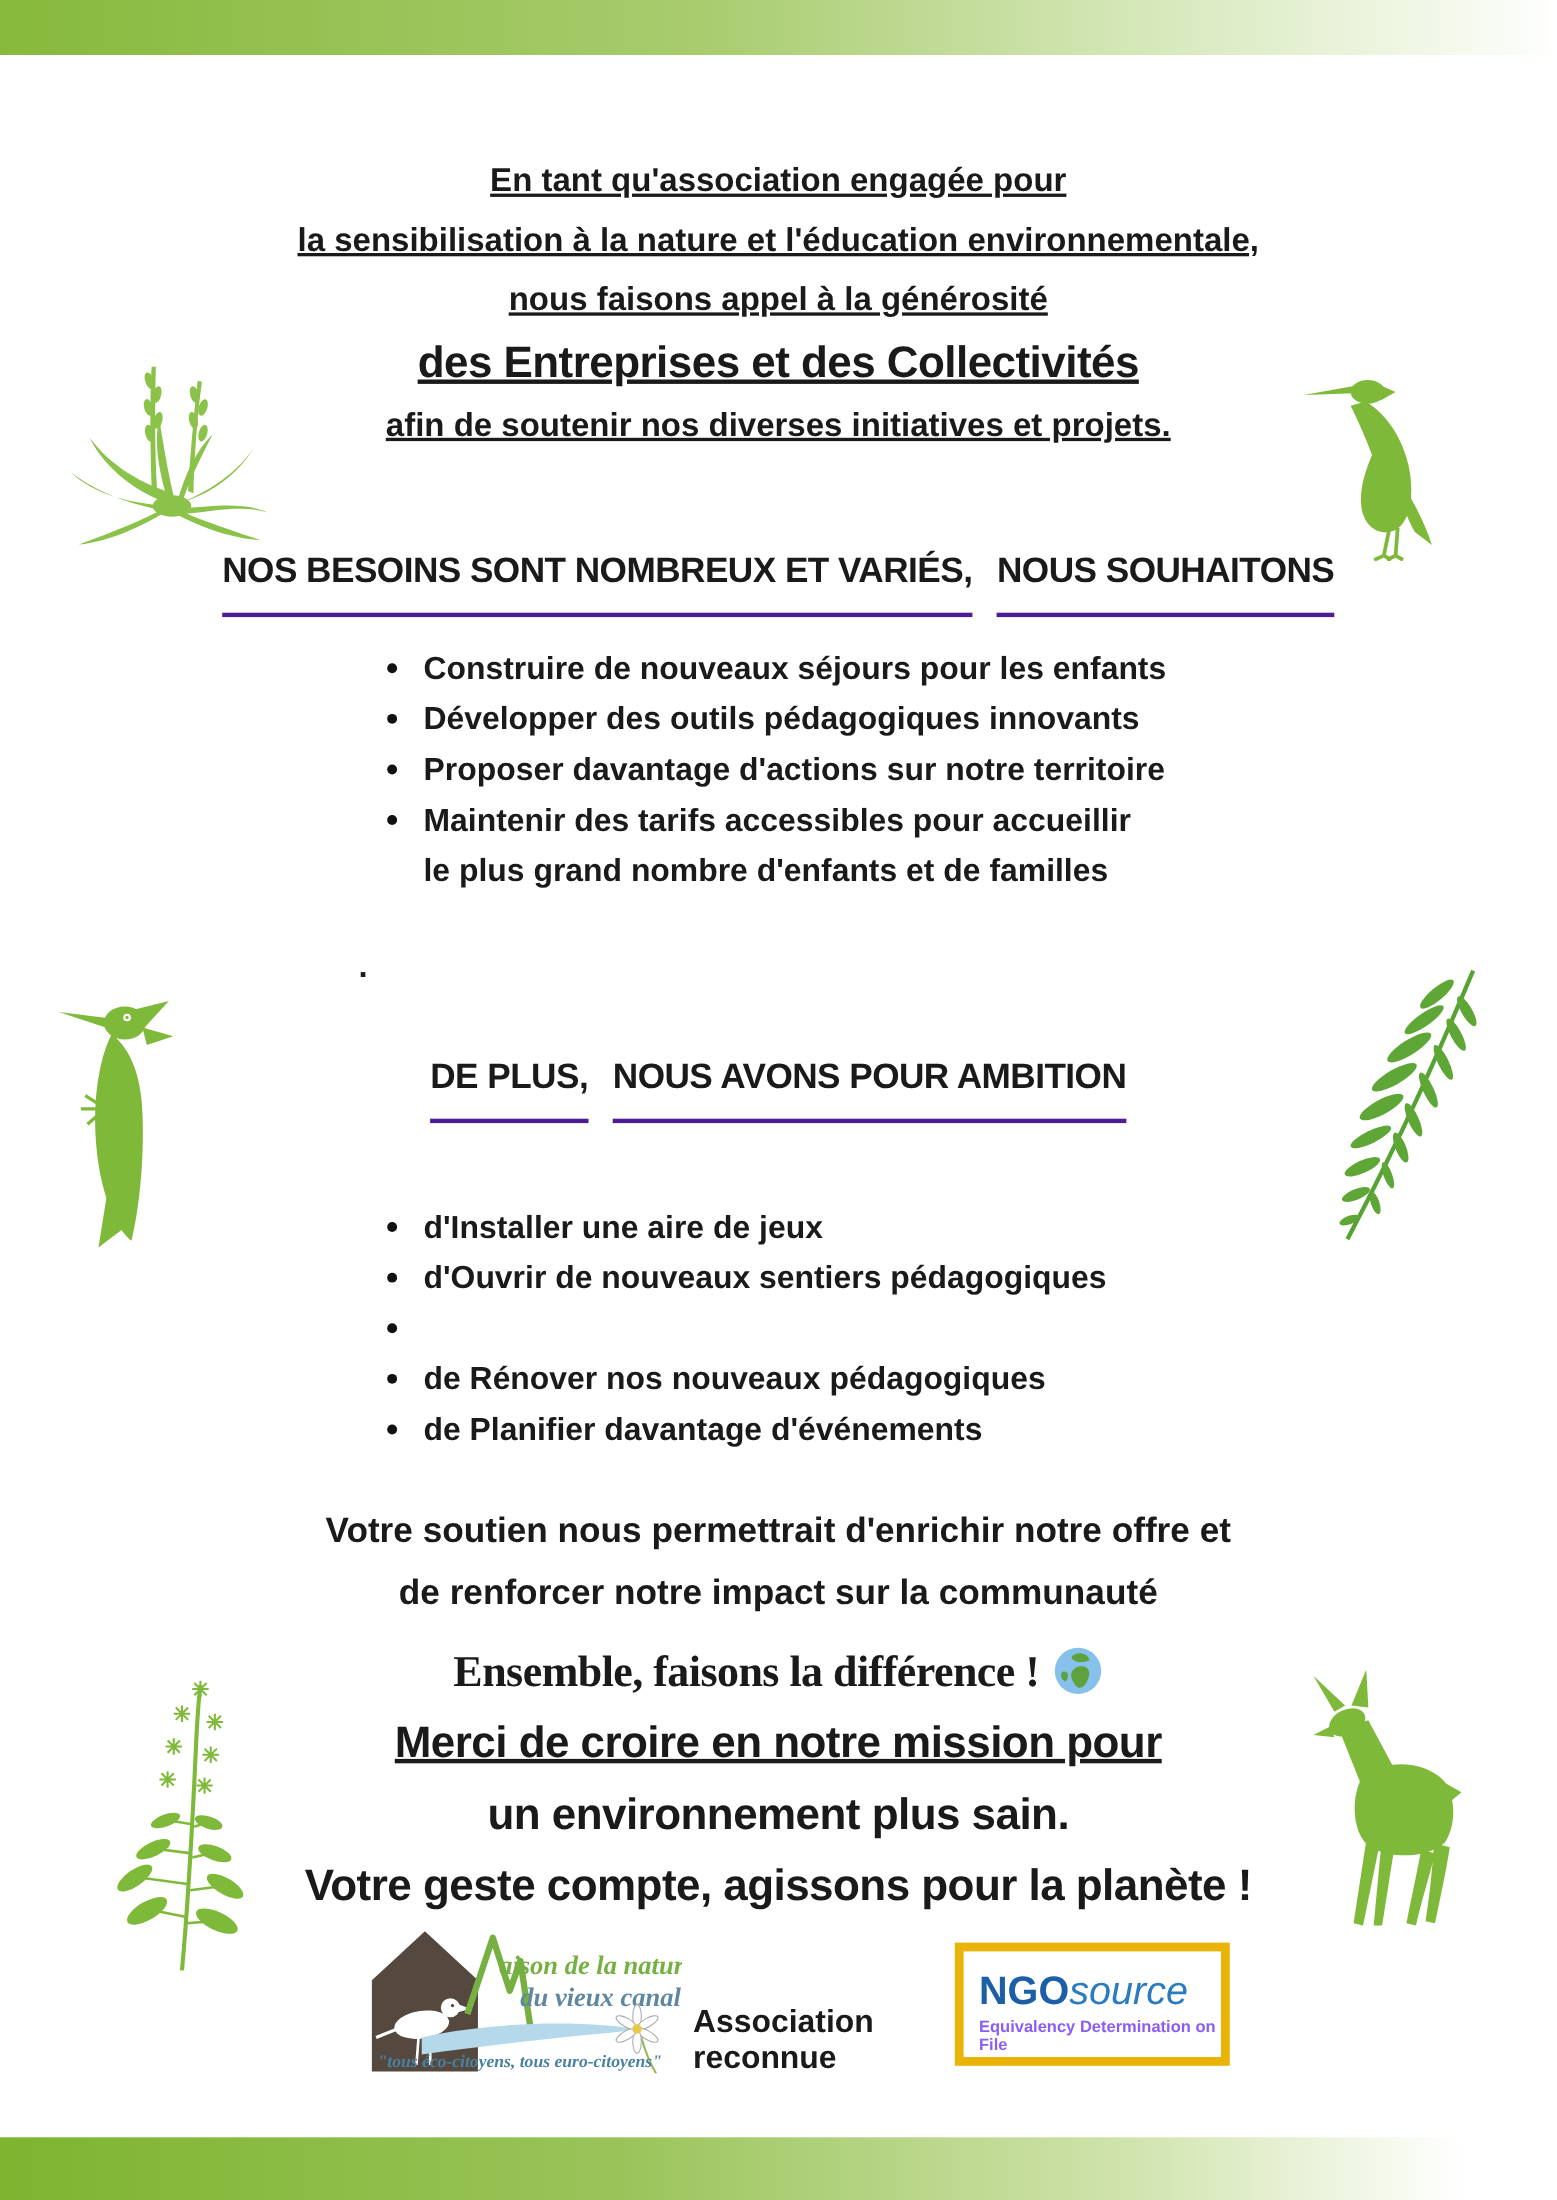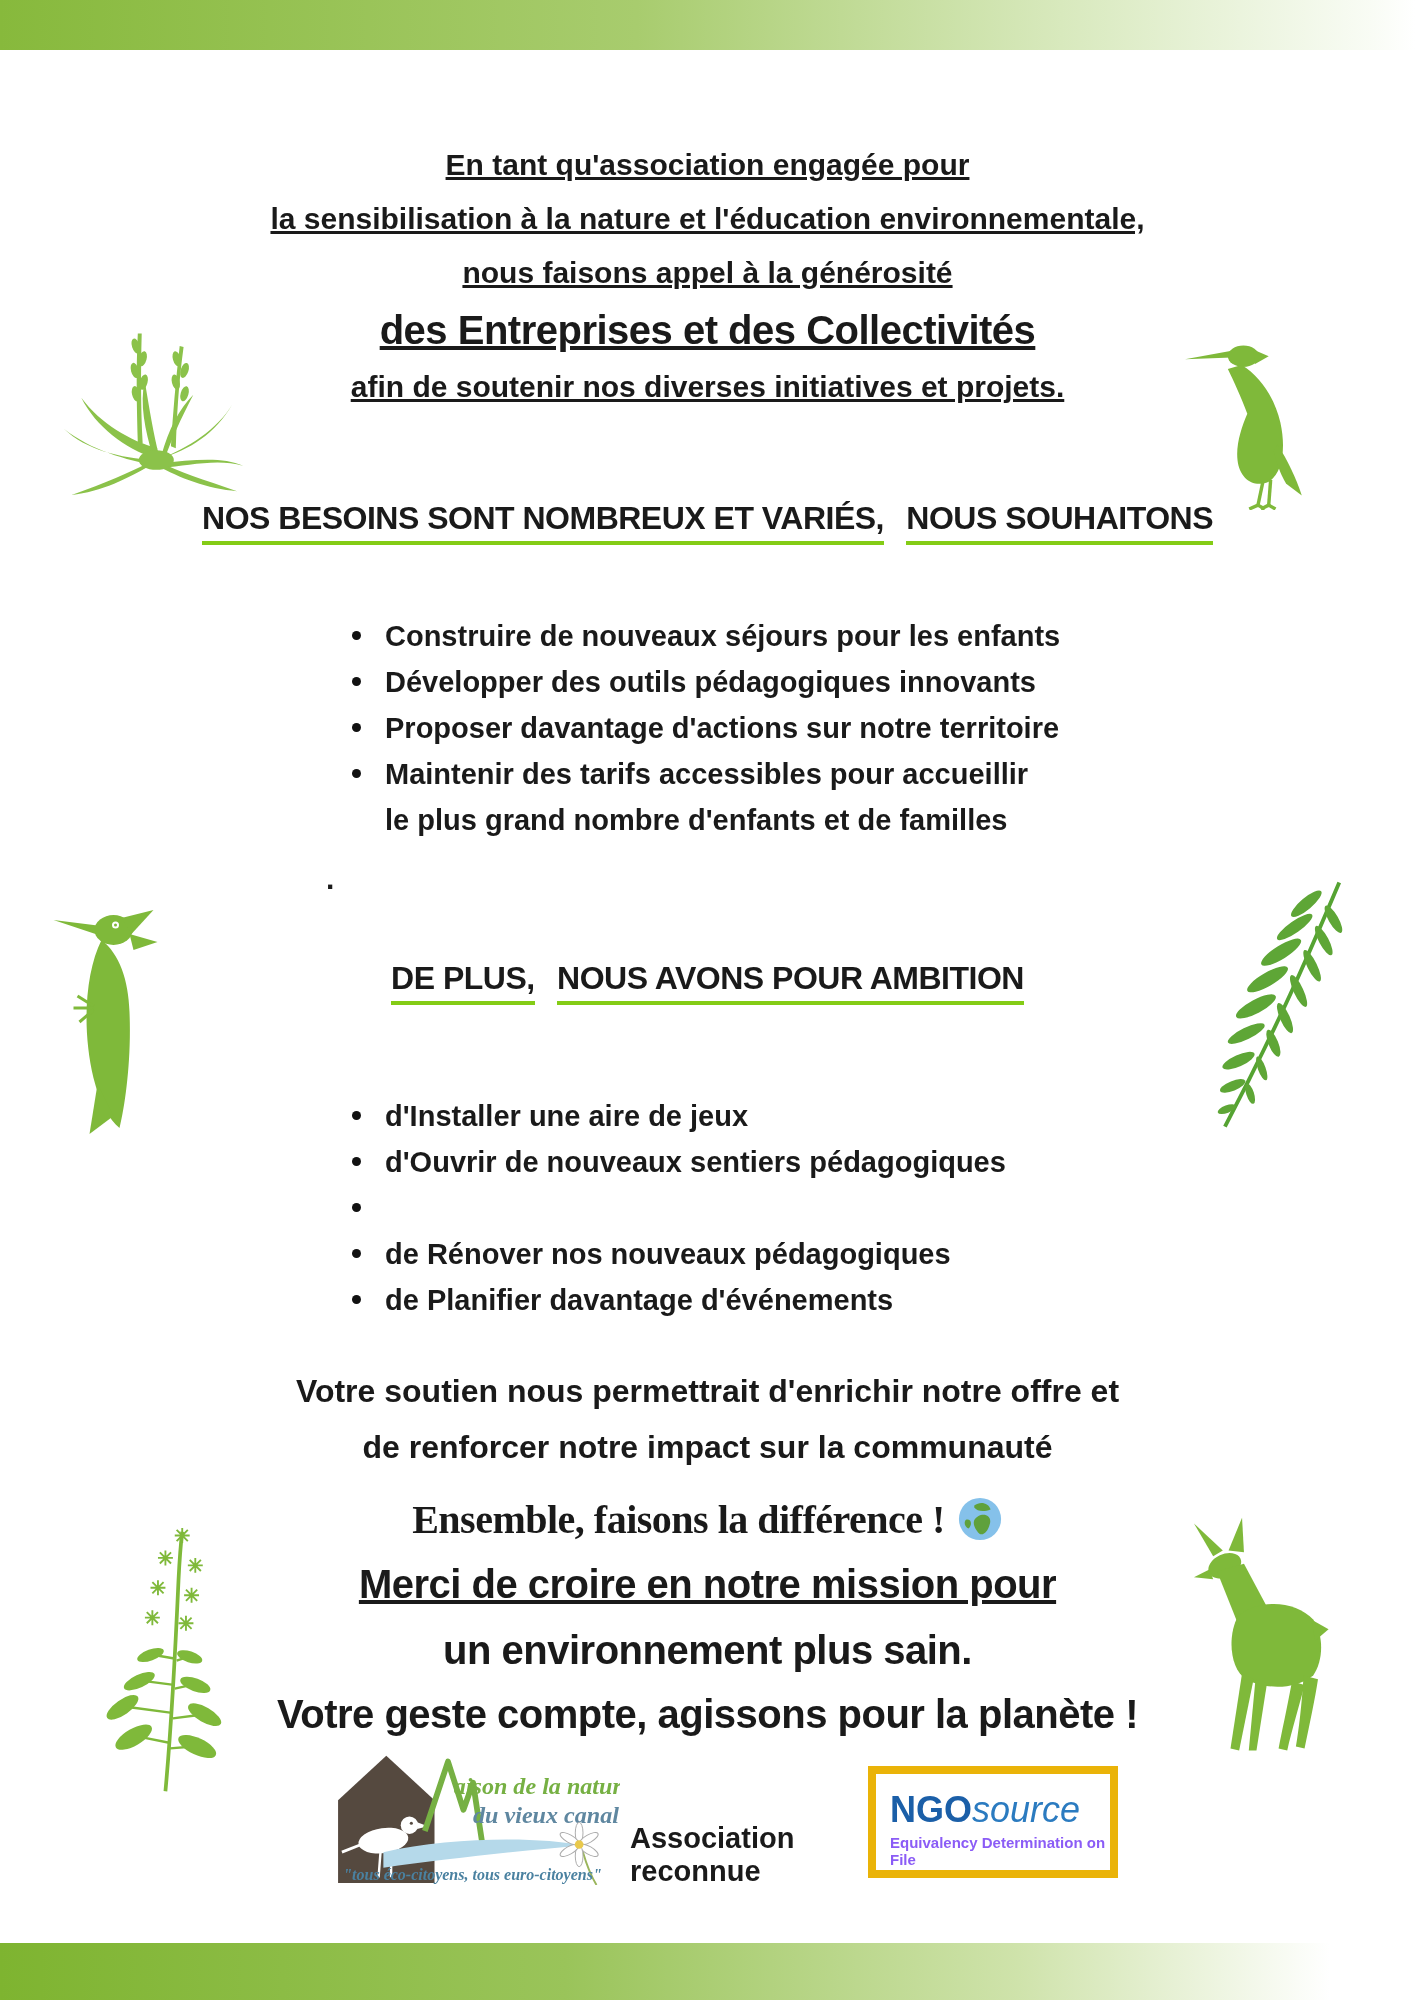--- a/index.html
+++ b/index.html
@@ -7,29 +7,29 @@
         font-family:"Liberation Sans",sans-serif;color:#1a1a1a;}
   .bar{position:absolute;left:0;width:1415px;}
   .bar.top{top:0;height:50px;background:linear-gradient(to right,#87b93c 0%,#a8cc6e 45%,#d8e9bd 75%,#f9fcf5 97%,#ffffff 100%);}
   .bar.bottom{top:1943px;height:57px;background:linear-gradient(to right,#7eb430 0%,#9ac45a 40%,#cfe3ab 72%,#ffffff 94%);}
   .deco{position:absolute;z-index:1;}
   .txt{position:absolute;z-index:2;}
   .intro{top:138px;left:0;width:1415px;text-align:center;font-weight:700;text-decoration:underline;}
   .intro .l{font-size:30px;line-height:54px;}
   .intro .big{font-size:40px;line-height:60px;letter-spacing:-0.5px;}
   .heading{left:0;width:1415px;text-align:center;font-weight:700;font-size:32px;letter-spacing:-0.5px;}
-  .heading .u{display:inline-block;border-bottom:4px solid #84cc16;padding-bottom:4px;}
+  .heading .u{display:inline-block;border-bottom:4px solid #4c1d95;padding-bottom:20px;}
   .heading .gap{margin-left:14px;}
   .h1pos{top:500px;}
   .h2pos{top:960px;}
   .list{left:352px;font-weight:700;font-size:29px;}
   .list .row{display:flex;align-items:flex-start;height:46px;line-height:40px;}
   .list .dot{flex:0 0 auto;width:9px;height:9px;border-radius:50%;background:#111;margin:15px 24px 0 0;}
   .list .cont{padding-left:33px;}
-  .list1{top:616px;}
+  .list1{top:588px;}
   .list2{top:1096px;}
   .stray{top:862px;left:326px;font-size:30px;font-weight:700;}
   .closing1{top:1363px;left:0;width:1415px;text-align:center;font-weight:700;font-size:32px;line-height:56px;}
   .bigline{left:0;width:1415px;text-align:center;font-weight:700;font-size:40px;letter-spacing:-0.5px;}
   .b1{top:1496px;font-family:Liberation Serif, serif;}
   .b2{top:1562px;text-decoration:underline;}
   .b3{top:1628px;}
   .b4{top:1692px;font-size:40px;}
   .globe{vertical-align:-9px;margin-left:12px;}
   .maison-tagline{top:1866px;left:330px;width:285px;text-align:center;font-size:16px;font-weight:700;

